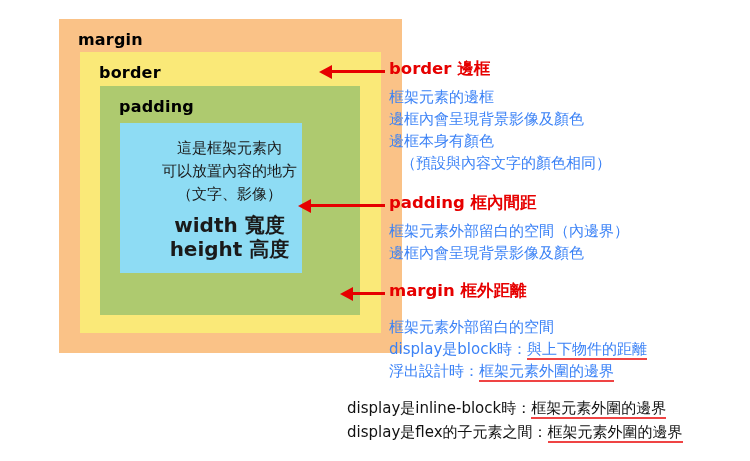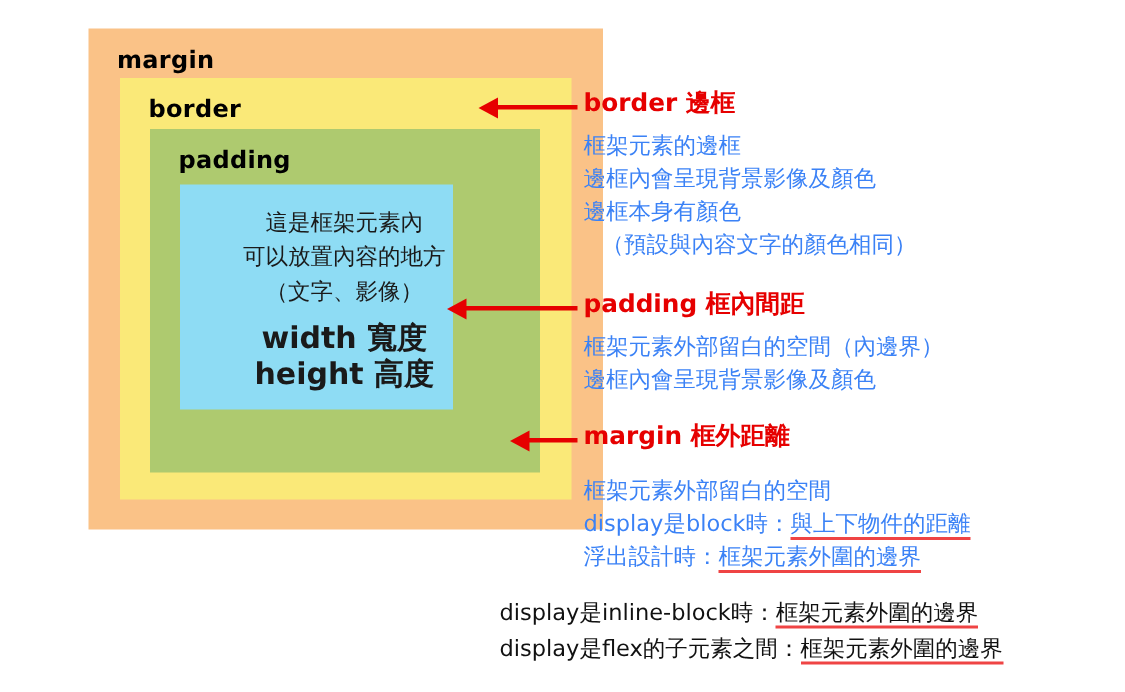--- a/index.html
+++ b/index.html
@@ -135,21 +135,21 @@
   .u { border-bottom: 2px solid #ef4444; padding-bottom: 0px; }
 
   .ann-border  { top: 58px; }
   .ann-padding { top: 192px; }
   .ann-margin  { top: 280px; }
 
   .ann-margin .ann-lines { padding-top: 8px; }
 
   .tail-lines {
     position: absolute;
-    left: 333px;
+    left: 347px;
     top: 396px;
     font-size: 15px;
     line-height: 24px;
     color: #111111;
   }
   .tail-lines .line { white-space: nowrap; display: block; }
 </style>
 </head>
 <body>
 

